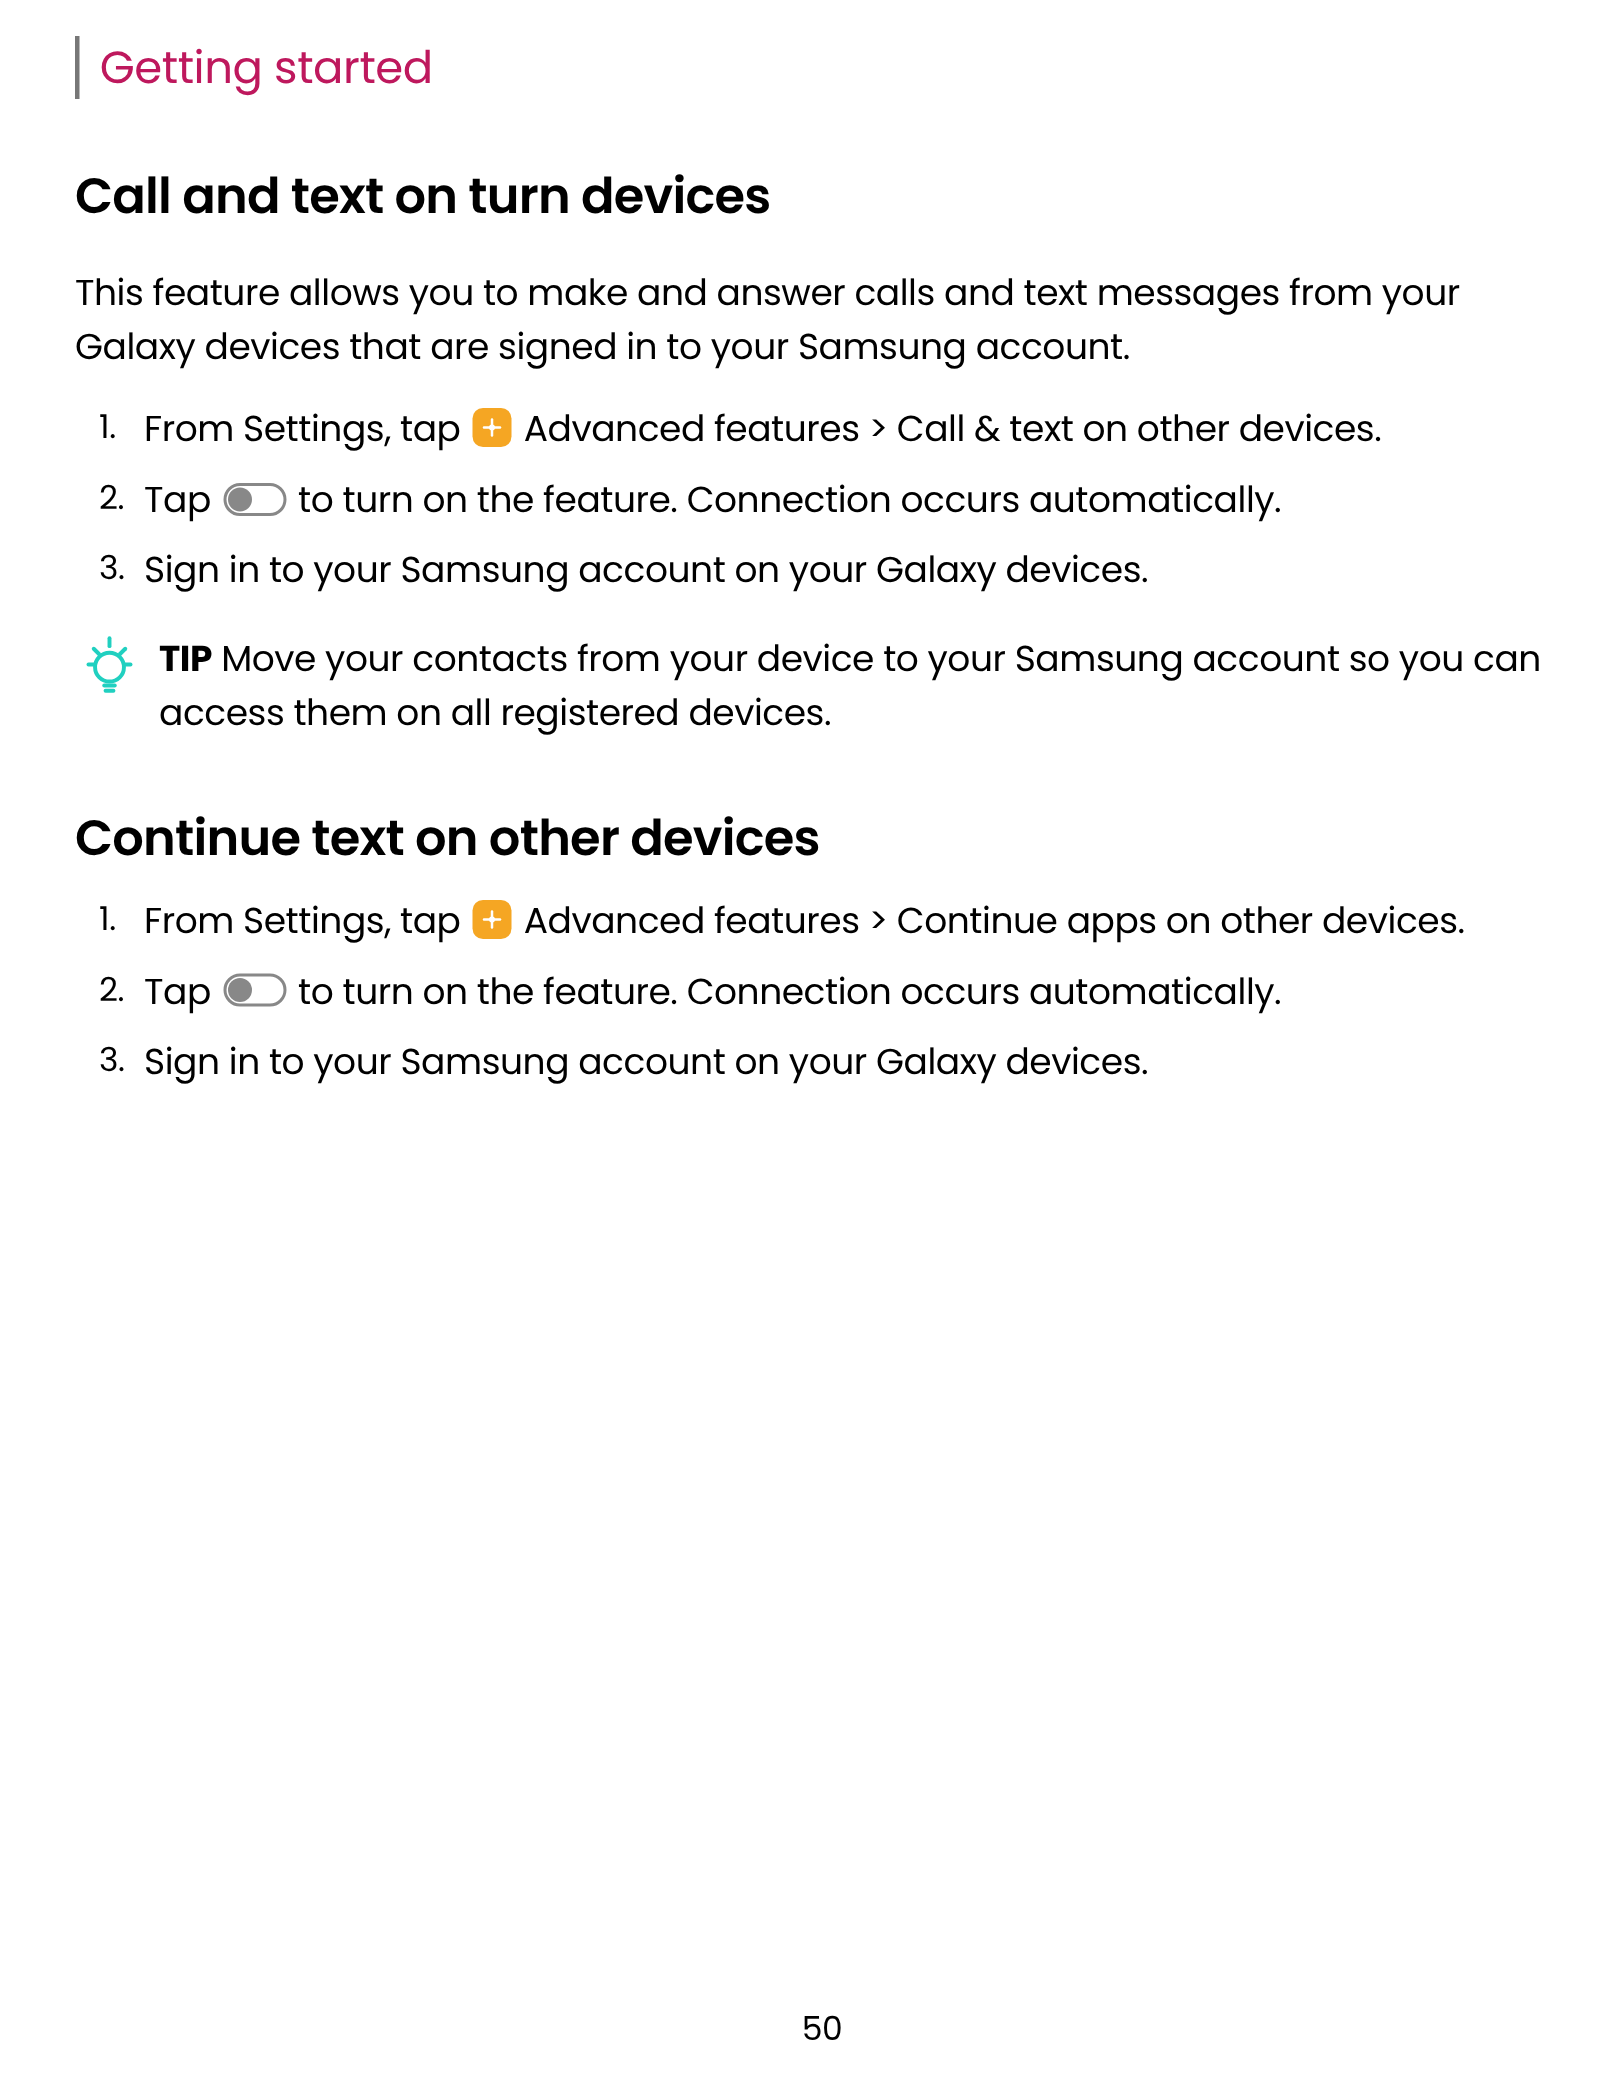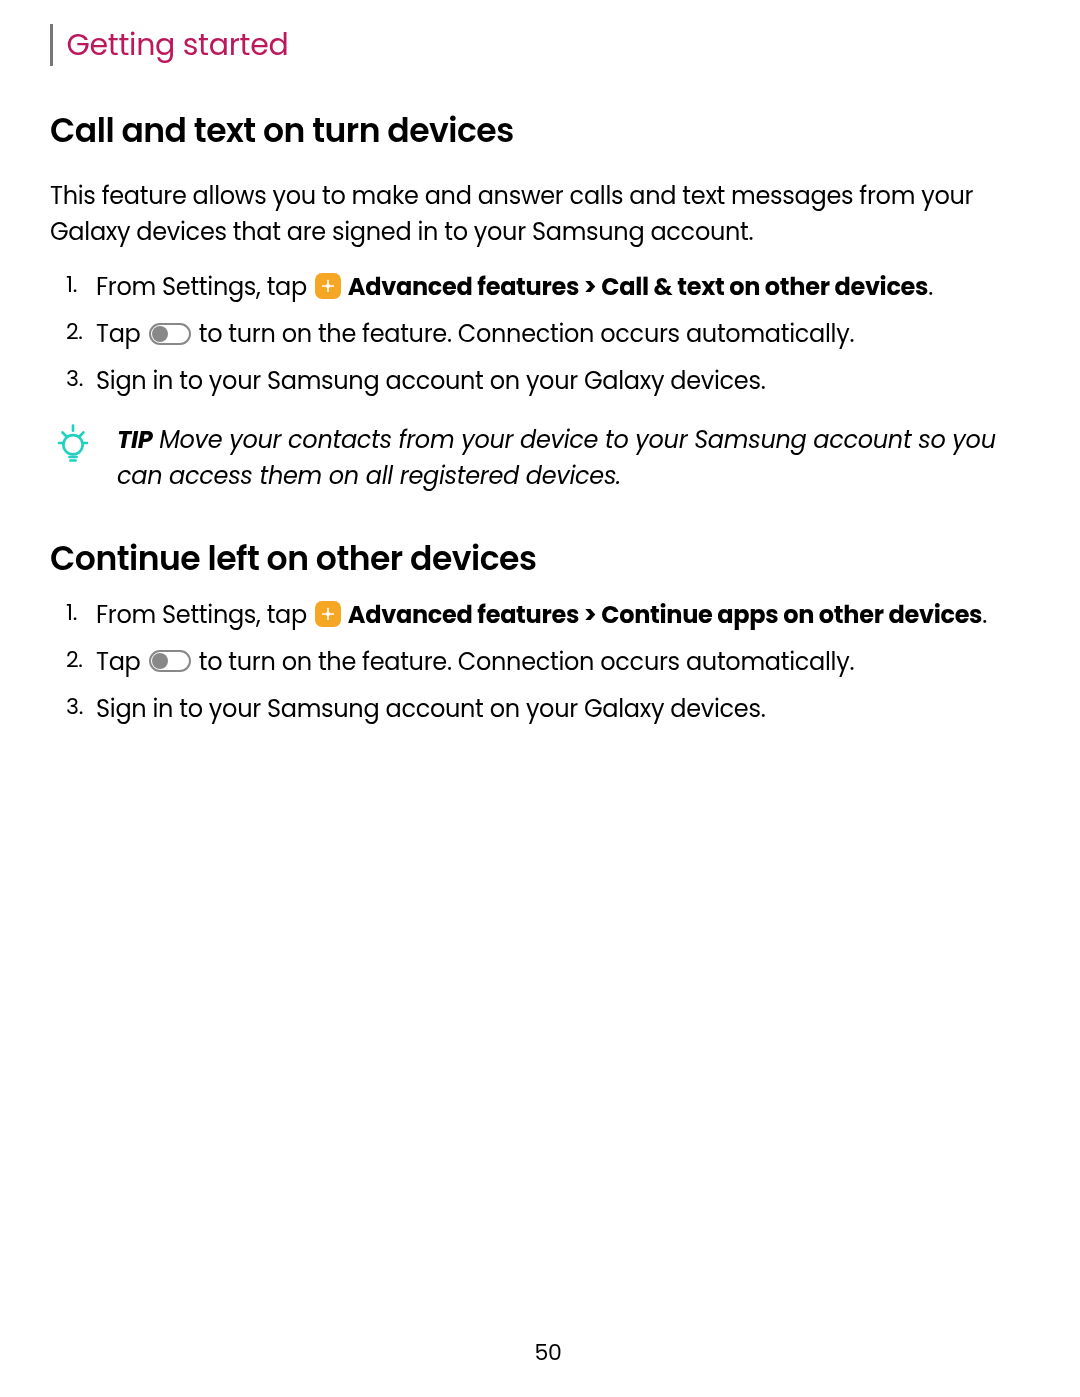--- a/index.html
+++ b/index.html
@@ -54,21 +54,21 @@
       line-height: 1.55;
       margin-bottom: 10px;
       position: relative;
     }
     ol.steps li::before {
       content: counter(step) ".";
       position: absolute;
       left: -30px;
       font-size: 22px;
     }
-    .bold { font-weight: 700; text-align: right; }
+    .bold { font-weight: 400; text-align: right; }
     .icon-adv {
       display: inline-flex;
       align-items: center;
       justify-content: center;
       width: 26px;
       height: 26px;
       background: #f5a623;
       border-radius: 7px;
       vertical-align: middle;
       position: relative;
@@ -94,23 +94,22 @@
       left: 1px;
       top: 1px;
       width: 16px;
       height: 16px;
       border-radius: 50%;
       background: #888;
     }
     .tip-block {
       display: flex;
       align-items: flex-start;
-      gap: 23px;
+      gap: 12px;
       margin: 6px 0 40px 2px;
-      font-style: italic;
     }
     .tip-icon {
       flex: 0 0 auto;
       width: 42px;
       height: 42px;
       margin-top: 0px;
     }
     .tip-icon svg { width: 100%; height: 100%; }
     .tip-text {
       font-size: 24px;
@@ -167,21 +166,21 @@
         <line x1="36" y1="12" x2="32" y2="16"></line>
       </svg>
     </div>
     <div class="tip-text">
       <span class="tip-label">TIP</span><span>  Move your contacts from your device to your Samsung account so you can access them on all registered devices.</span>
     </div>
   </div>
 </div>
 
 <div class="section-block">
-  <h2 class="heading">Continue left on other devices</h2>
+  <h2 class="heading">Continue text on other devices</h2>
   <ol class="steps">
     <li>
       <span>From Settings, tap </span><span class="icon-adv">
           <svg viewBox="0 0 24 24" fill="none" stroke="#fff" stroke-width="2.5" stroke-linecap="round">
             <line x1="12" y1="4" x2="12" y2="20"></line>
             <line x1="4" y1="12" x2="20" y2="12"></line>
             <circle cx="12" cy="12" r="3" fill="#fff" stroke="none"></circle>
           </svg>
         </span><span class="bold"> Advanced features &gt; Continue apps on other devices</span><span>.</span>
     </li>

